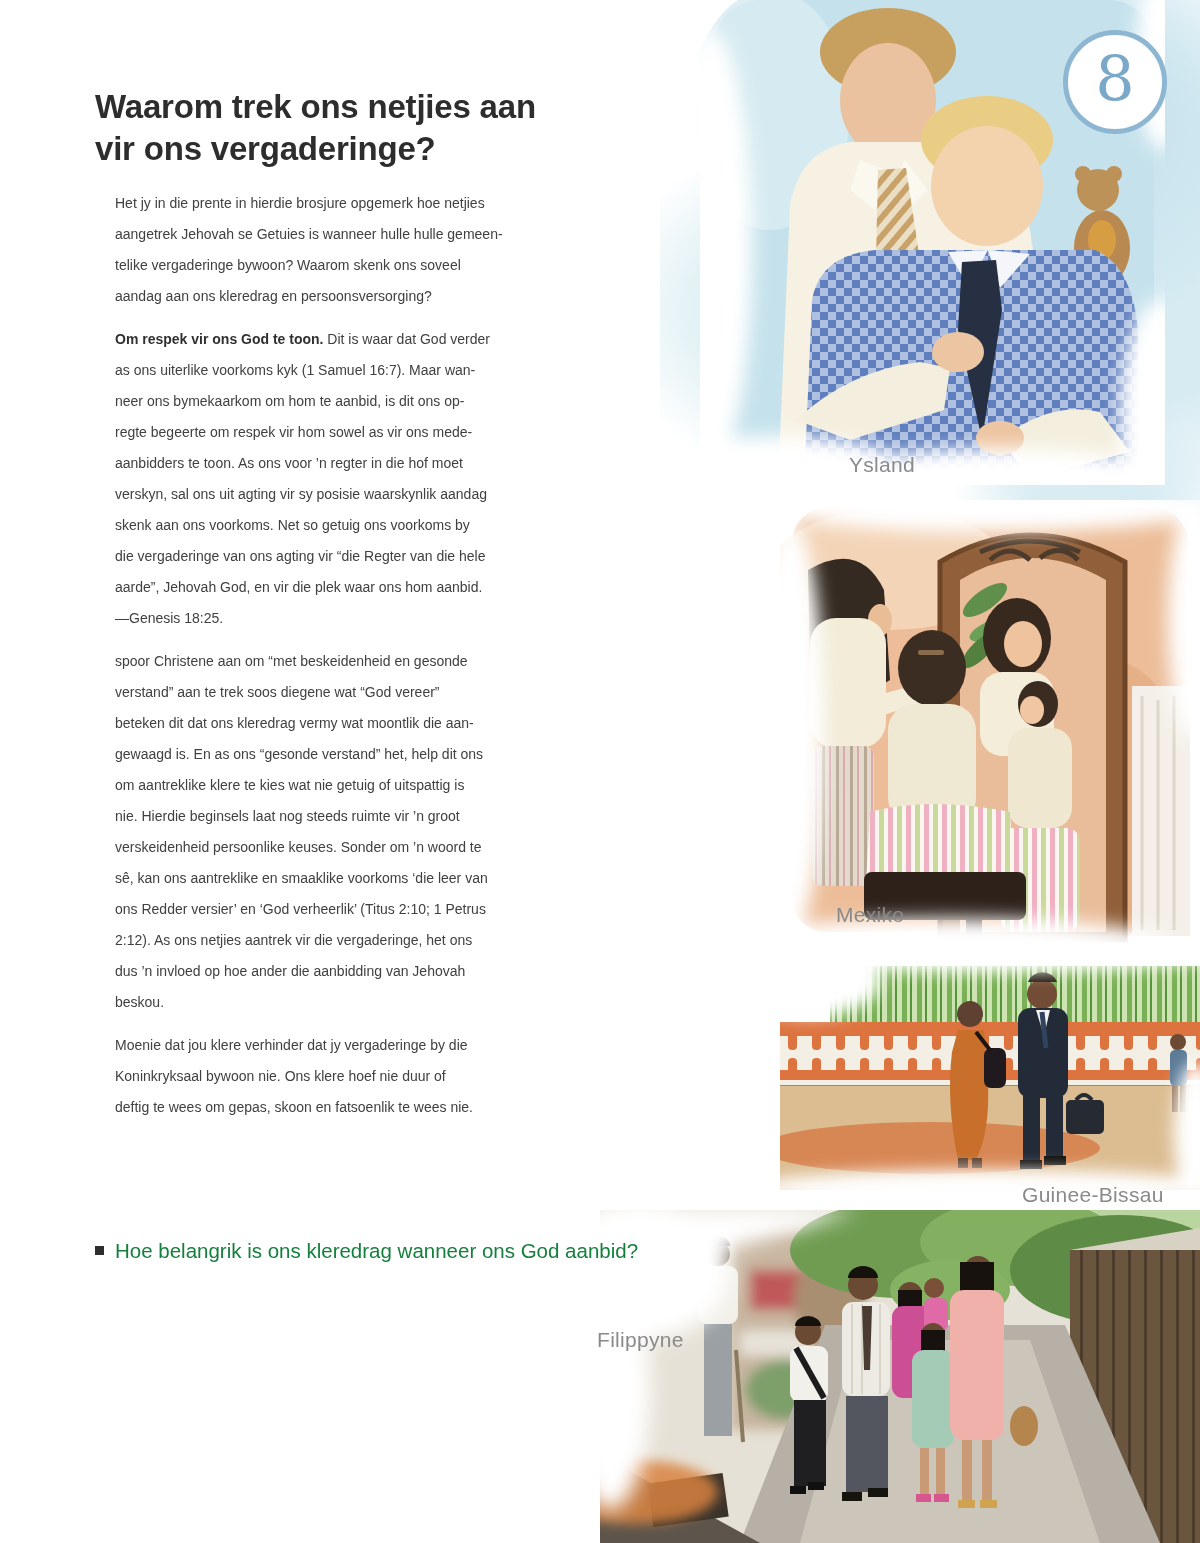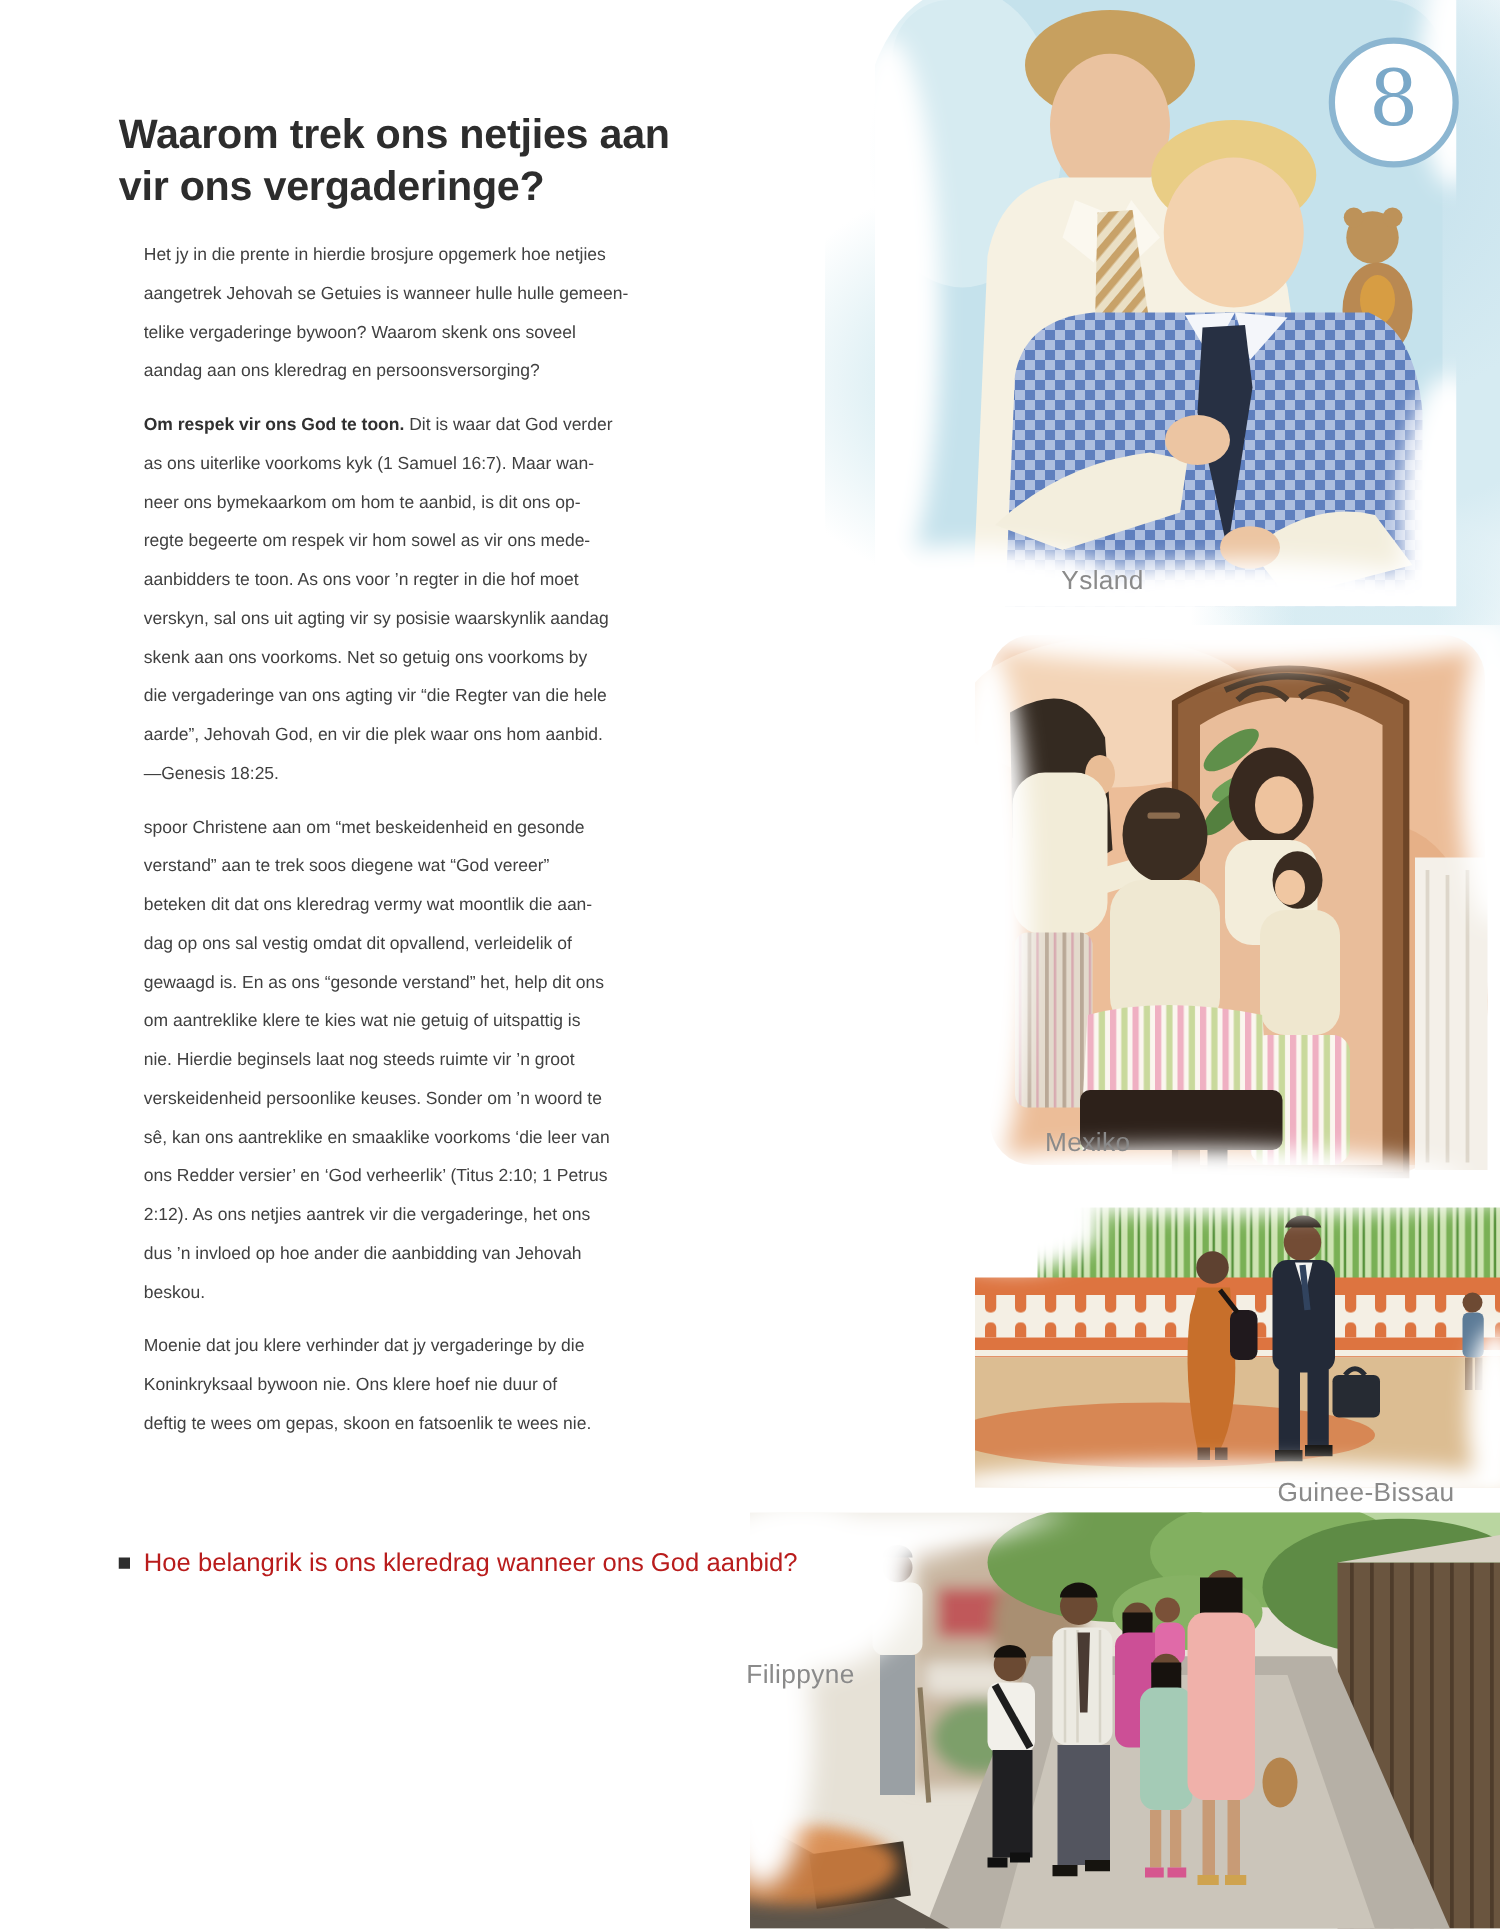--- a/index.html
+++ b/index.html
@@ -23,21 +23,21 @@
          display:flex;align-items:center;justify-content:center;}
   .badge span{font-family:"DejaVu Serif",serif;font-size:62px;color:#7aa8c8;line-height:1;transform:translateY(-3px);}
   .title{position:absolute;left:95px;top:86px;z-index:4;font-size:33px;font-weight:700;
          color:#2d2d2d;line-height:42px;letter-spacing:-0.2px;}
   .article{position:absolute;left:95px;top:188px;width:680px;z-index:4;
            font-size:14px;line-height:31px;color:#404040;margin-left:20px;}
   .para{margin-bottom:12px;}
   .tline{white-space:pre;}
   .para strong{font-weight:700;color:#303030;}
   .questions{position:absolute;left:95px;top:1238px;width:660px;z-index:4;
-             font-size:20.5px;line-height:26px;color:#b91c1c;}
+             font-size:20.5px;line-height:26px;color:#15803d;}
   .q{display:flex;gap:11px;margin-bottom:5px;}
   .sq{width:9px;height:9px;background:#2e2e2e;margin-top:8px;flex:none;}
   .caption{position:absolute;z-index:6;font-size:21px;color:#8a8a8a;letter-spacing:0.3px;}
   .cap-ysland{left:849px;top:453px;}
   .cap-mexiko{left:836px;top:903px;}
   .cap-guinee{left:1022px;top:1183px;text-align:center;}
   .cap-filippyne{left:597px;top:1328px;}
 </style>
 </head>
 <body>
@@ -369,21 +369,20 @@
         <div class="tline">verskyn, sal ons uit agting vir sy posisie waarskynlik aandag</div>
         <div class="tline">skenk aan ons voorkoms. Net so getuig ons voorkoms by</div>
         <div class="tline">die vergaderinge van ons agting vir “die Regter van die hele</div>
         <div class="tline">aarde”, Jehovah God, en vir die plek waar ons hom aanbid.</div>
         <div class="tline">—Genesis 18:25.</div>
       </div>
       <div class="para">
         <div class="tline">spoor Christene aan om “met beskeidenheid en gesonde</div>
         <div class="tline">verstand” aan te trek soos diegene wat “God vereer”</div>
         <div class="tline">beteken dit dat ons kleredrag vermy wat moontlik die aan-</div>
-        <div class="tline">dag op ons sal vestig omdat dit opvallend, verleidelik of</div>
         <div class="tline">gewaagd is. En as ons “gesonde verstand” het, help dit ons</div>
         <div class="tline">om aantreklike klere te kies wat nie getuig of uitspattig is</div>
         <div class="tline">nie. Hierdie beginsels laat nog steeds ruimte vir ’n groot</div>
         <div class="tline">verskeidenheid persoonlike keuses. Sonder om ’n woord te</div>
         <div class="tline">sê, kan ons aantreklike en smaaklike voorkoms ‘die leer van</div>
         <div class="tline">ons Redder versier’ en ‘God verheerlik’ (Titus 2:10; 1 Petrus</div>
         <div class="tline">2:12). As ons netjies aantrek vir die vergaderinge, het ons</div>
         <div class="tline">dus ’n invloed op hoe ander die aanbidding van Jehovah</div>
         <div class="tline">beskou.</div>
       </div>

